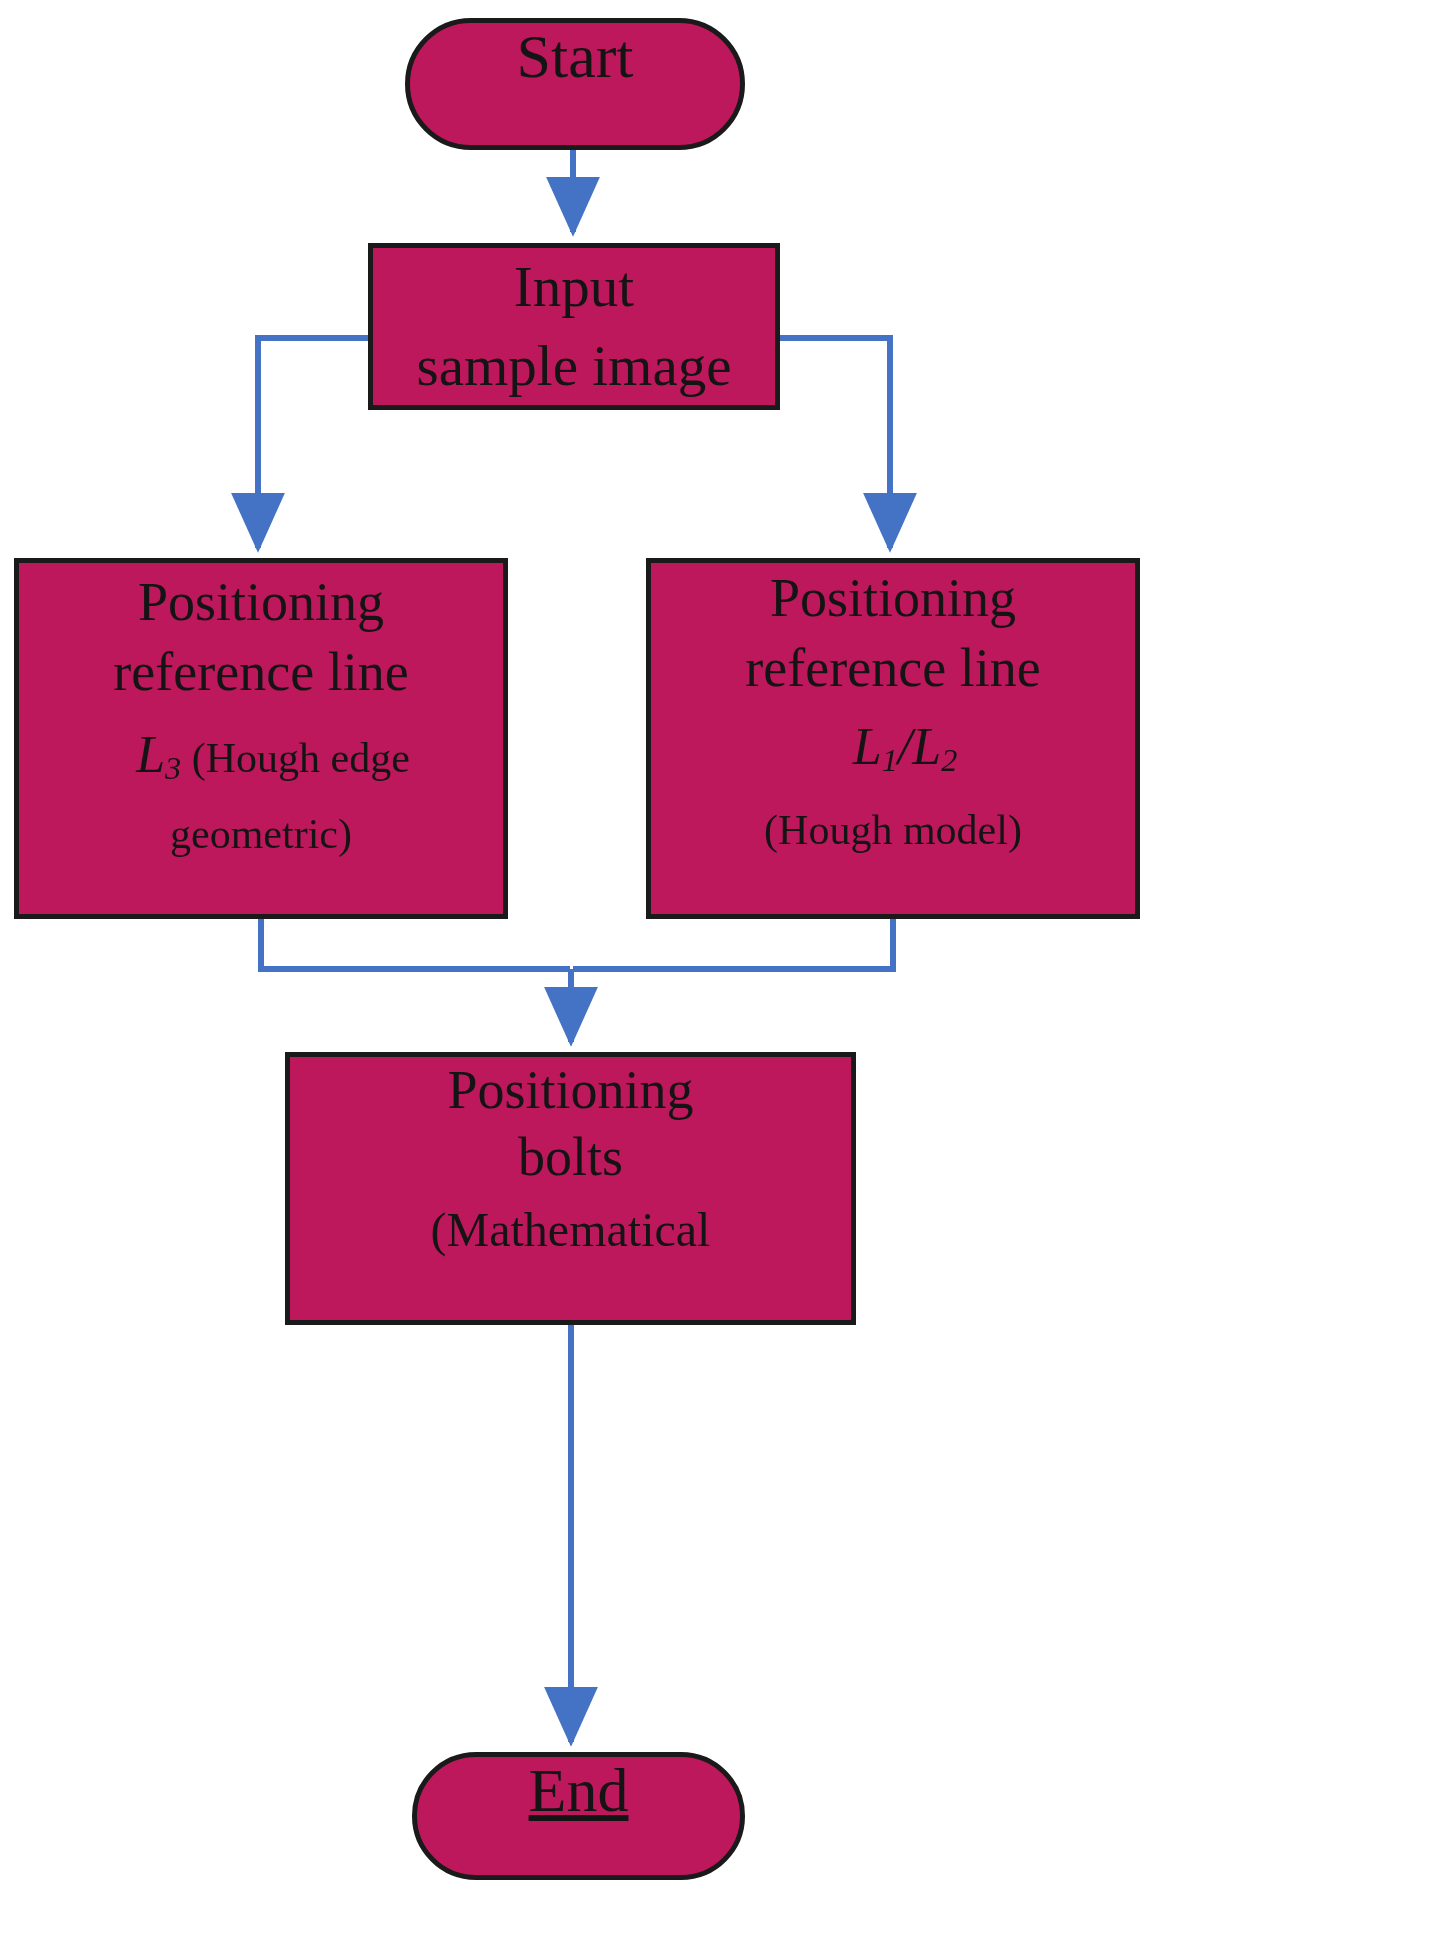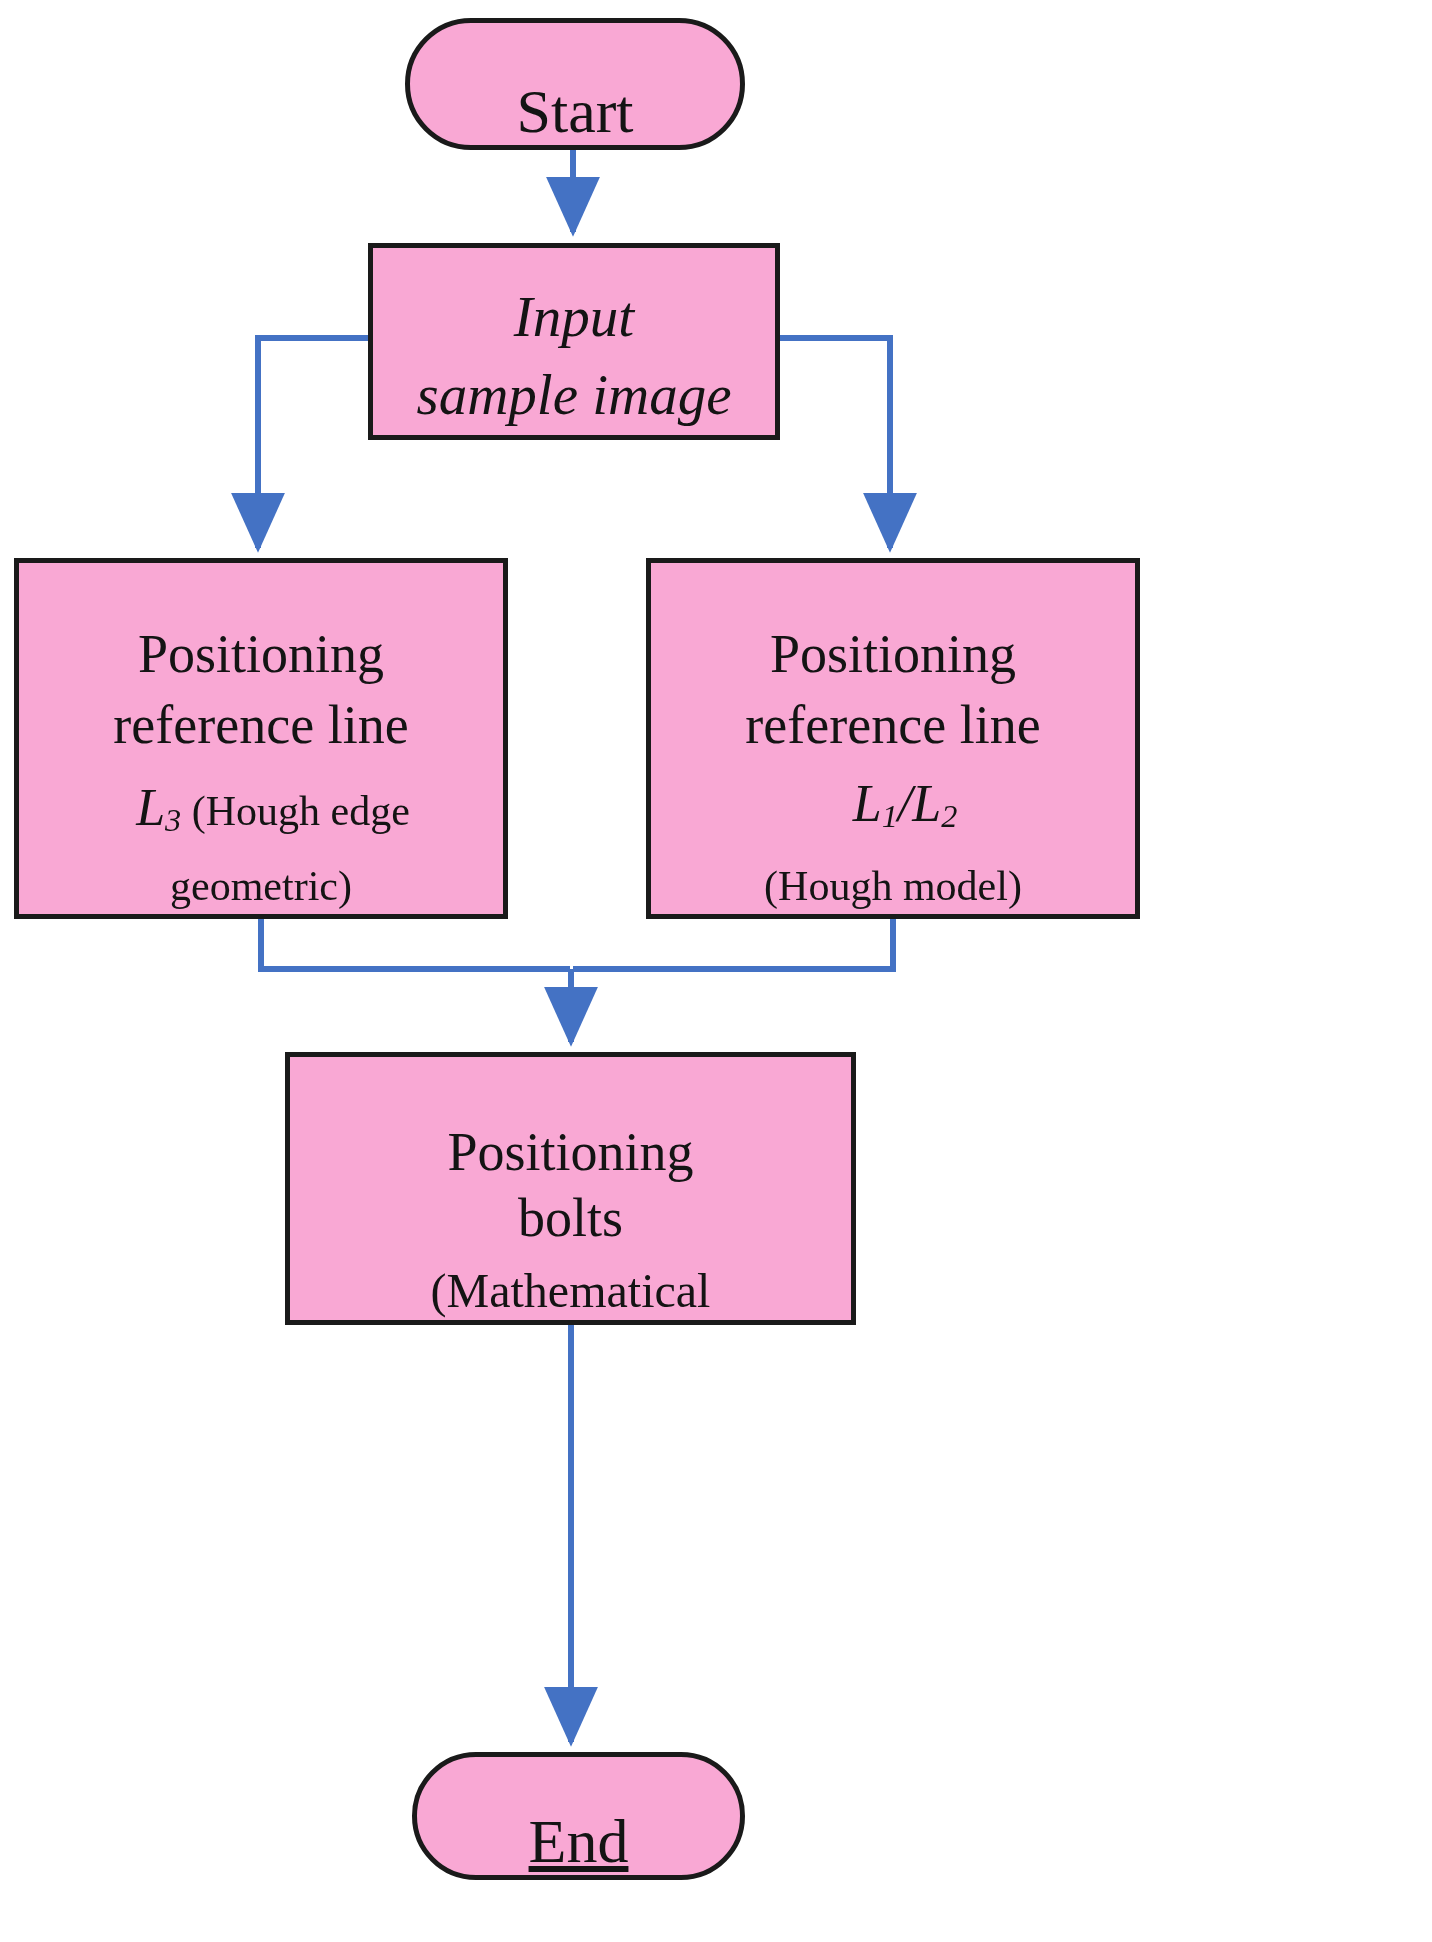--- a/index.html
+++ b/index.html
@@ -18,46 +18,46 @@
   #wires {
     position: absolute;
     left: 0;
     top: 0;
     width: 1432px;
     height: 1942px;
   }
   .node {
     position: absolute;
     box-sizing: border-box;
-    background: #f9a8d4;
+    background: #be185d;
     display: flex;
     flex-direction: column;
     align-items: center;
-    justify-content: flex-end;
+    justify-content: flex-start;
     text-align: center;
     color: #141414;
     z-index: 3;
   }
   .terminator {
     border: 5px solid #1a1a1a;
     border-radius: 999px;
   }
   .process {
     border: 5px solid #1a1a1a;
     border-radius: 0;
   }
   .ln { display: block; line-height: 1.08; white-space: nowrap; }
 
   
   #node-start { left: 405px; top: 18px; width: 340px; height: 132px; }
   #node-end   { left: 412px; top: 1752px; width: 333px; height: 128px; text-decoration: underline; }
   #node-start .ln, #node-end .ln { font-size: 62px; }
 
   
-  #node-input { left: 368px; top: 243px; width: 412px; height: 197px; font-style: italic; }
+  #node-input { left: 368px; top: 243px; width: 412px; height: 167px; }
   #node-input .ln { font-size: 57px; line-height: 1.38; }
 
   
   #node-left  { left: 14px;  top: 558px; width: 494px; height: 361px; }
   #node-right { left: 646px; top: 558px; width: 494px; height: 361px; }
   .branch .big   { font-size: 54px; line-height: 1.30; }
   .branch .math  { font-style: italic; font-size: 52px; line-height: 1.30; margin-left: 24px; }
   .branch .math sub { font-style: italic; font-size: 0.62em; vertical-align: baseline; position: relative; top: 0.20em; }
   .branch .small { font-size: 42px; line-height: 1.30; }
   #node-left .stack  { padding-top: 4px; }

